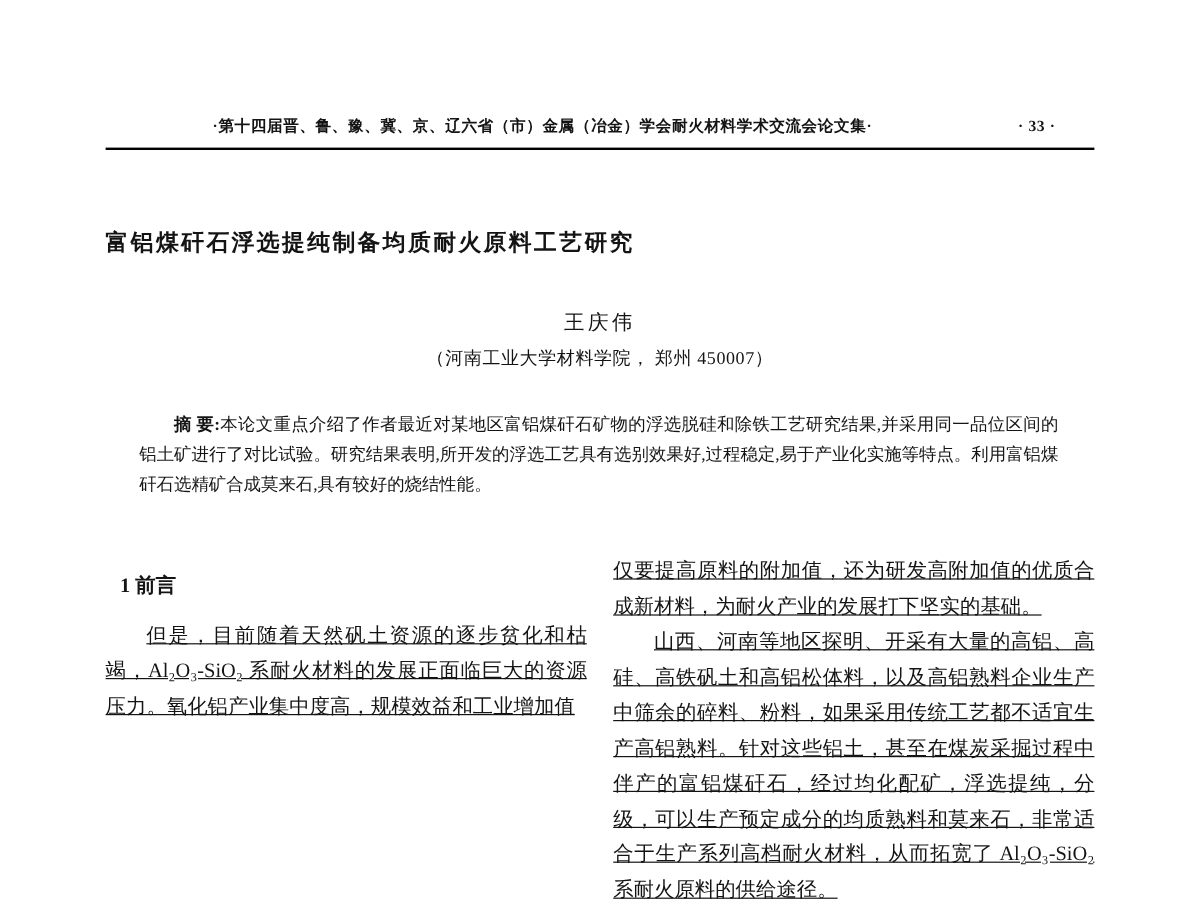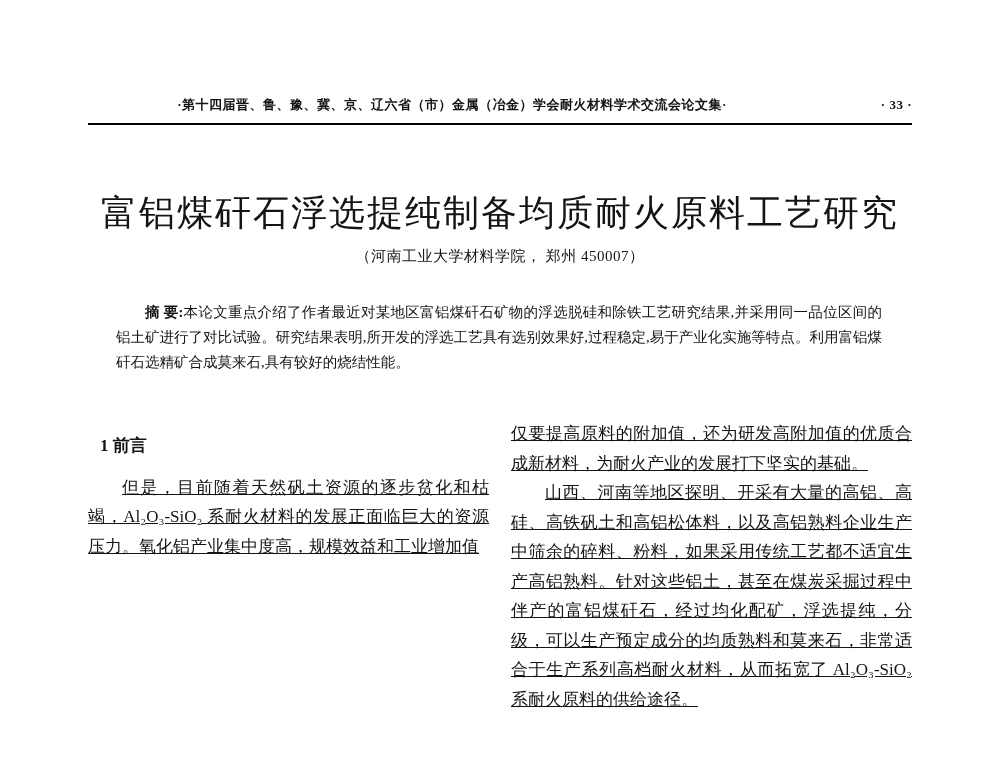--- a/index.html
+++ b/index.html
@@ -27,35 +27,35 @@
     letter-spacing: 0.5px;
     padding-bottom: 9px;
   }
   .header-proceedings {
     flex: 1;
     text-align: center;
     white-space: nowrap;
   }
   .header-pagenum {
     width: 96px;
-    text-align: right;
+    text-align: center;
     white-space: nowrap;
     font-family: Liberation Serif, serif;
   }
   .header-rule {
     border: none;
     border-top: 2px solid #000;
     margin: 0;
   }
   
   .paper-title {
     margin: 64px 0 0 0;
-    text-align: center;
-    font-size: 36px;
-    font-weight: normal;
+    text-align: left;
+    font-size: 19px;
+    font-weight: bold;
     letter-spacing: 2px;
   }
   .author {
     margin-top: 42px;
     text-align: center;
     font-size: 17px;
     letter-spacing: 3px;
   }
   .affiliation {
     margin-top: 9px;
@@ -109,20 +109,21 @@
 <div class="page">
 
   <div class="header-row">
     <span class="header-proceedings">·第十四届晋、鲁、豫、冀、京、辽六省（市）金属（冶金）学会耐火材料学术交流会论文集·</span>
     <span class="header-pagenum">· 33 ·</span>
   </div>
   <hr class="header-rule">
 
   <h1 class="paper-title">富铝煤矸石浮选提纯制备均质耐火原料工艺研究</h1>
 
+  <div class="author">王庆伟</div>
 
   <div class="affiliation">（河南工业大学材料学院， 郑州 450007）</div>
 
   <div class="abstract">
     <p><span class="abstract-label">摘  要:</span><span>本论文重点介绍了作者最近对某地区富铝煤矸石矿物的浮选脱硅和除铁工艺研究结果,并采用同一品位区间的铝土矿进行了对比试验。研究结果表明,所开发的浮选工艺具有选别效果好,过程稳定,易于产业化实施等特点。利用富铝煤矸石选精矿合成莫来石,具有较好的烧结性能。</span></p>
   </div>
 
   <div class="columns">
 
     <div class="col">

